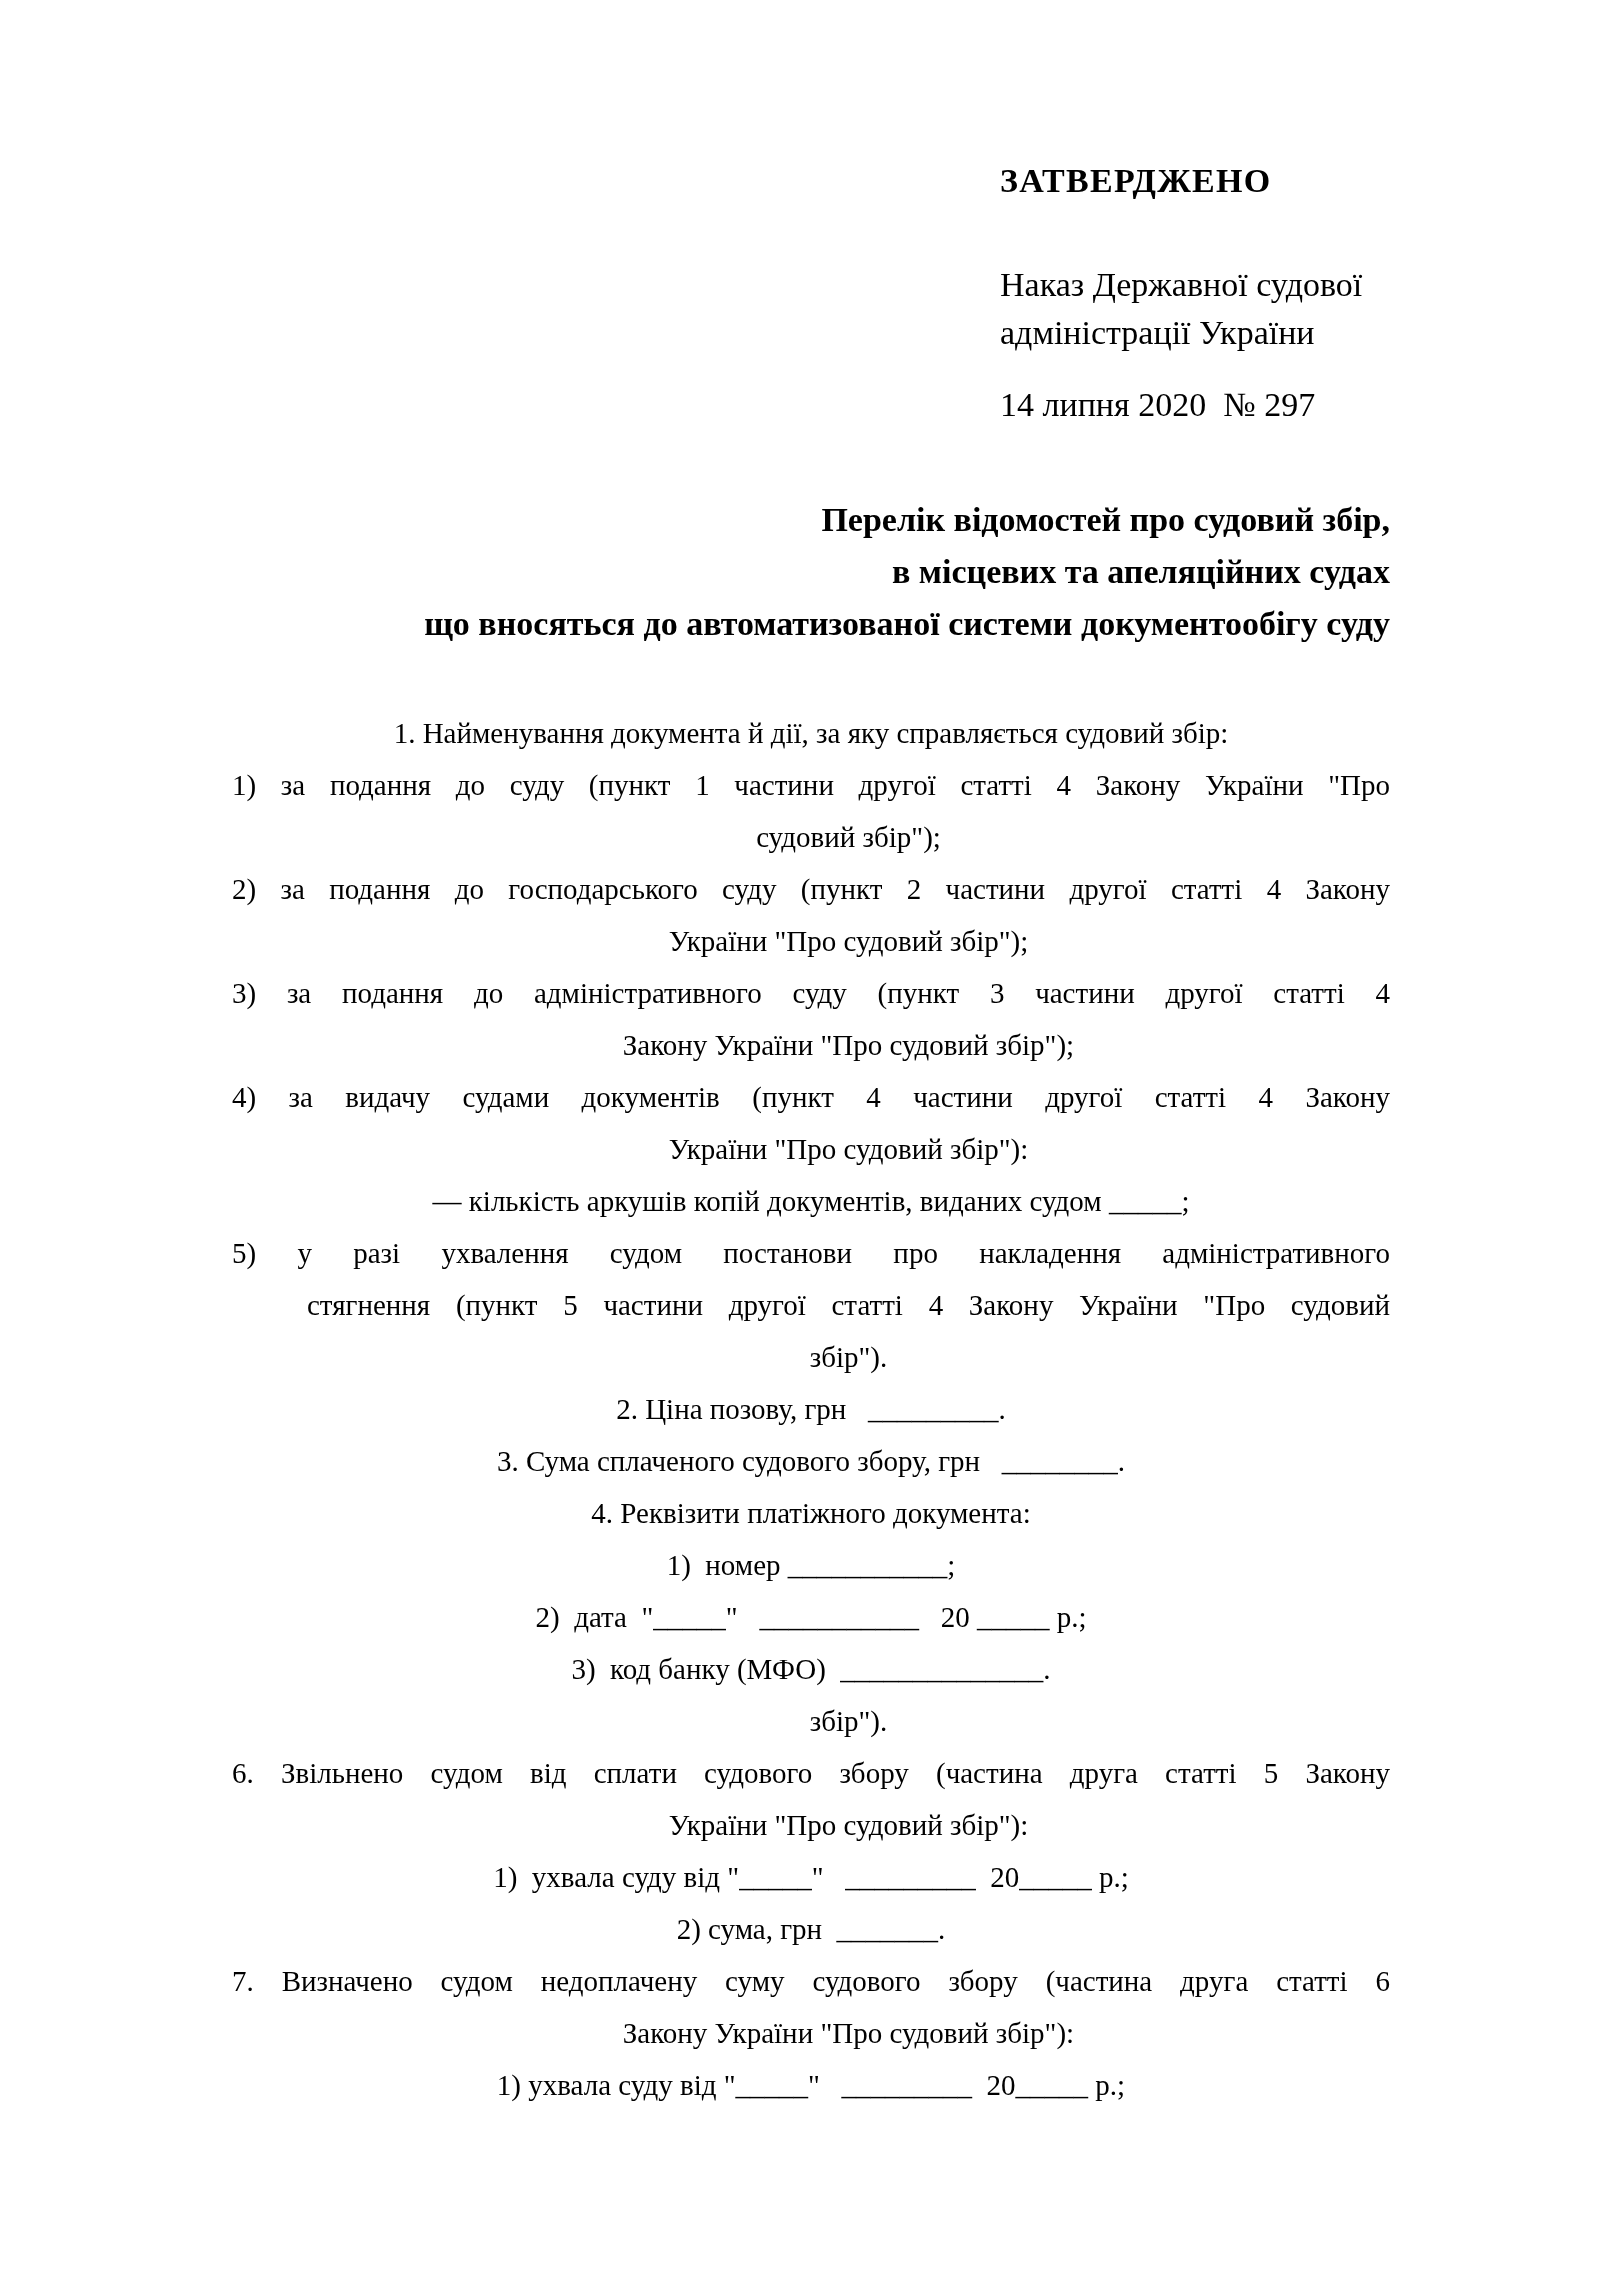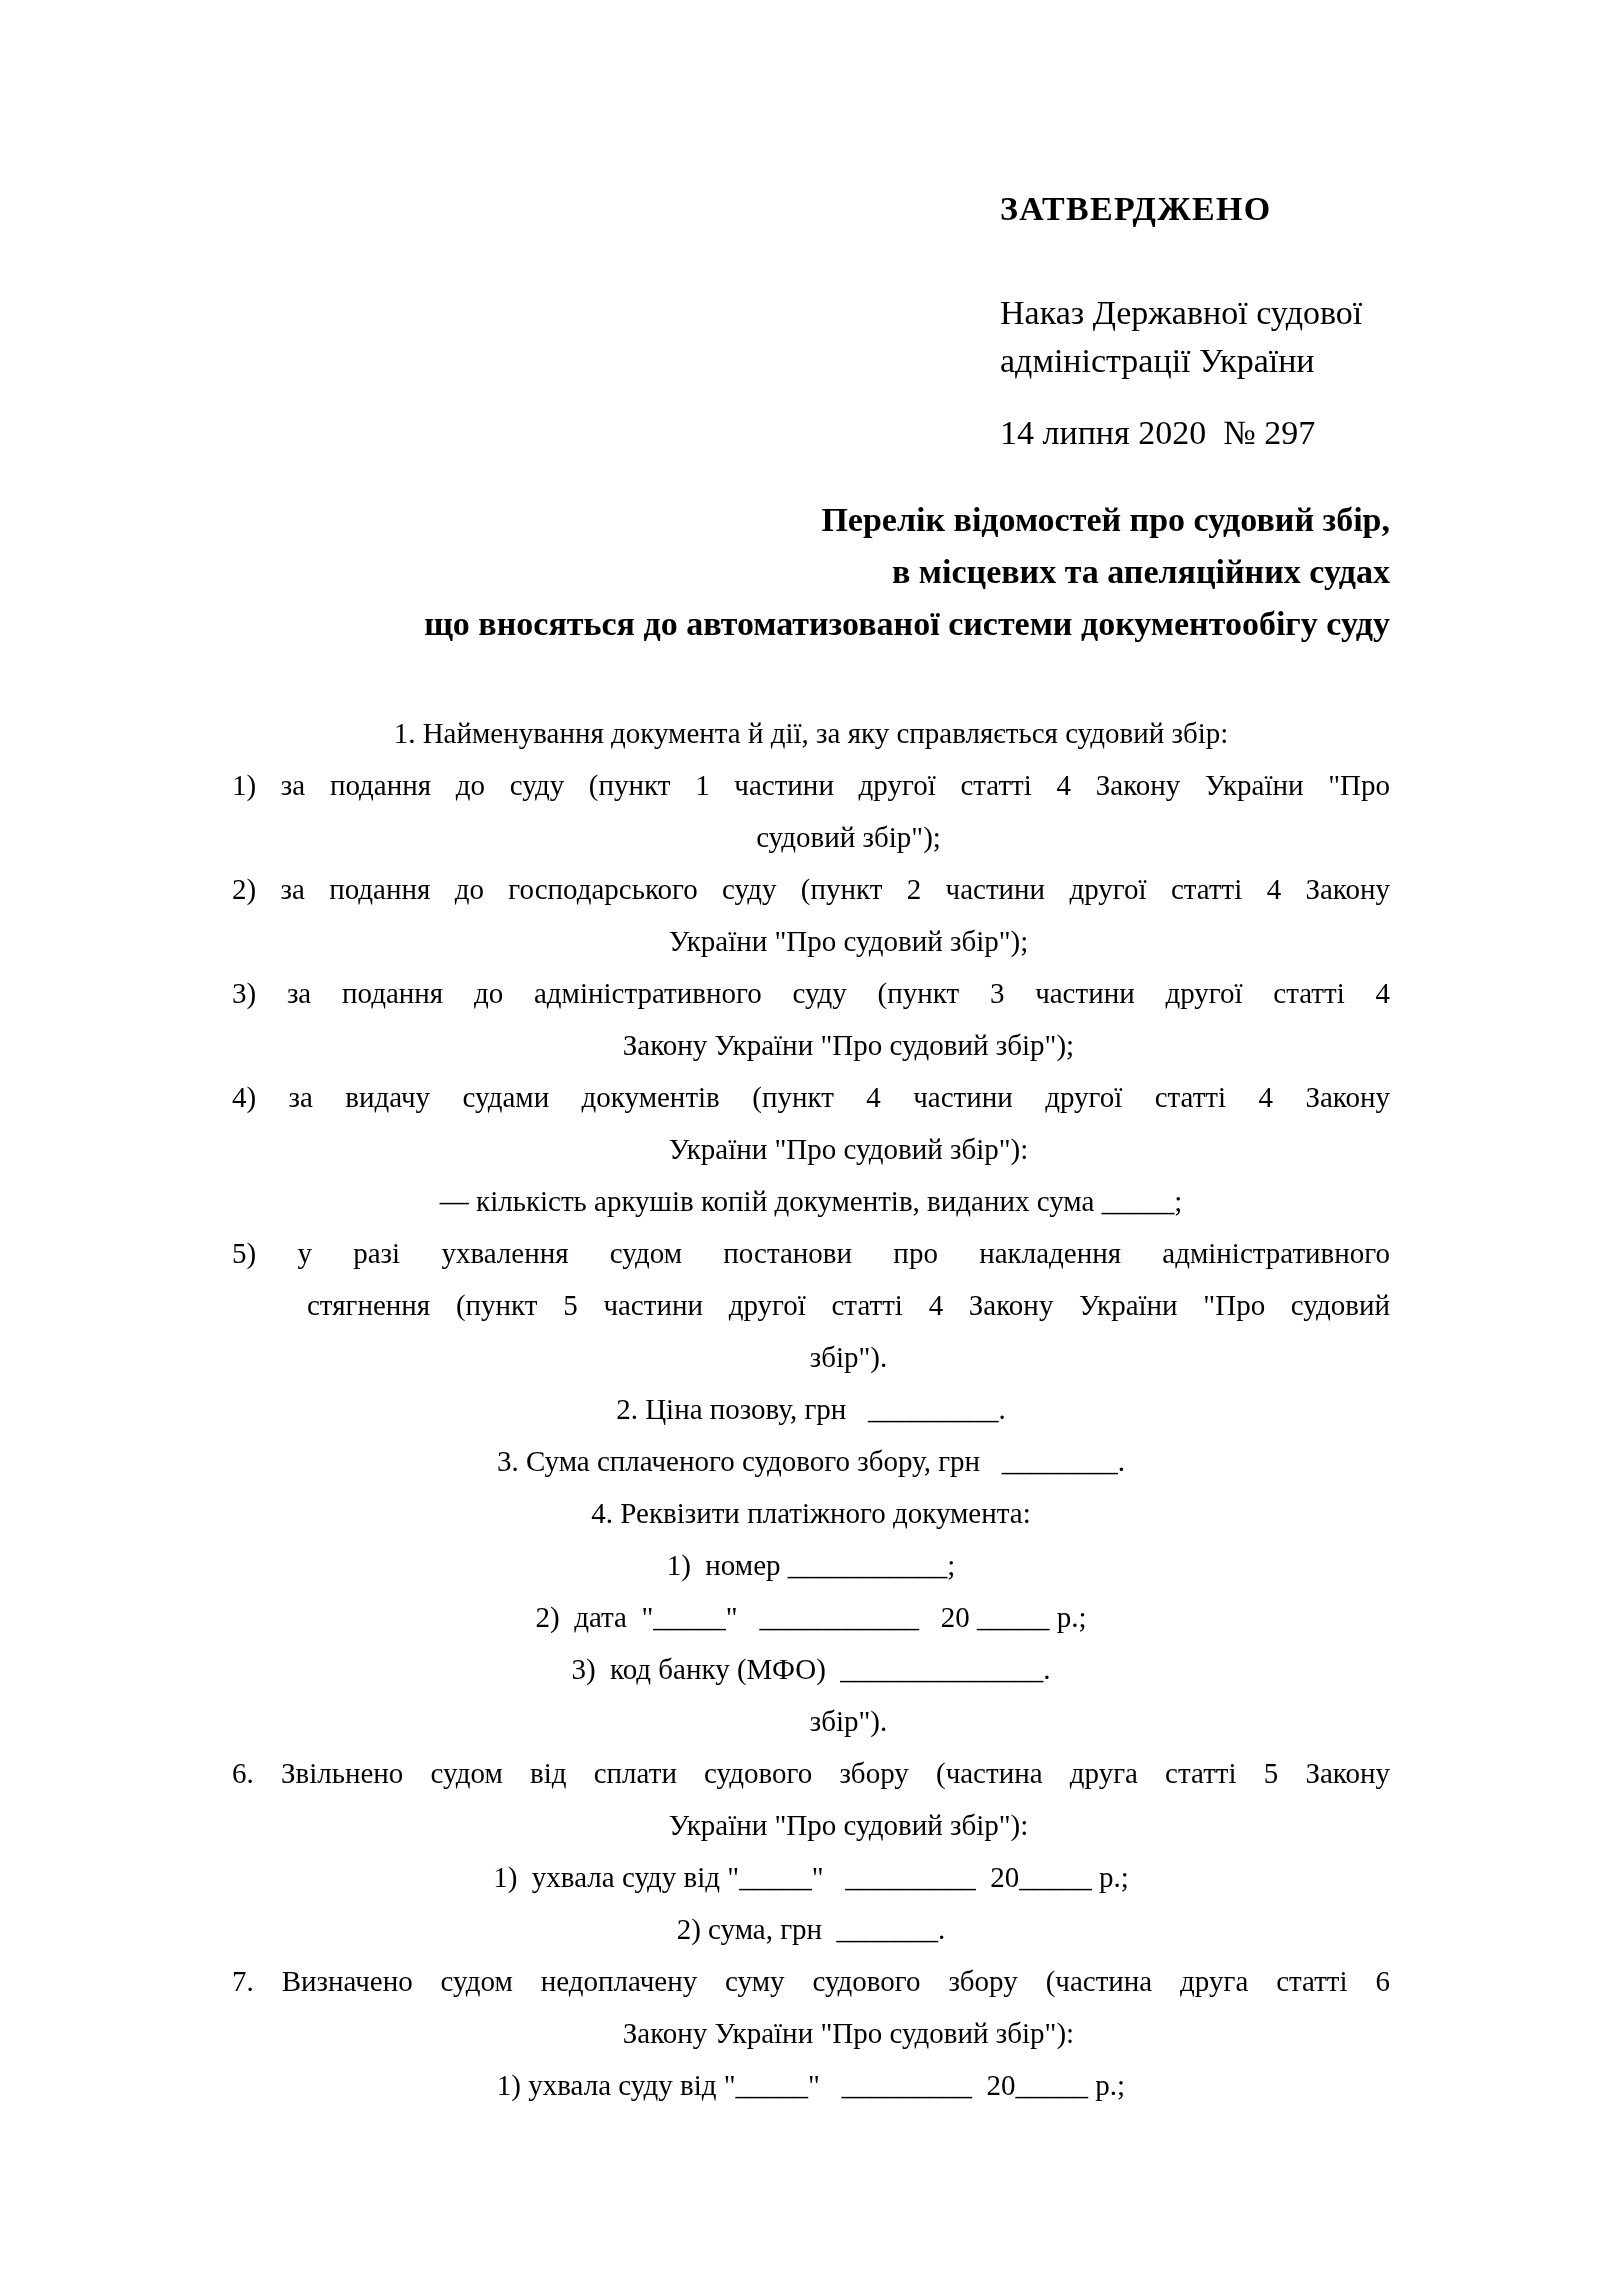--- a/index.html
+++ b/index.html
@@ -17,21 +17,20 @@
     left: 1000px;
     top: 157px;
     width: 510px;
     font-size: 34px;
     line-height: 48px;
   }
   .approval .stamp {
     font-weight: bold;
     letter-spacing: 1.3px;
     margin-bottom: 56px;
-    margin-top: 28px;
   }
   .approval .date {
     margin-top: 24px;
   }
   .doc-title {
     position: absolute;
     left: 232px;
     top: 494px;
     width: 1158px;
     text-align: right;
@@ -76,21 +75,21 @@
   <div class="doc-body">
     <div class="line"><span class="n">1. Найменування документа й дії, за яку справляється судовий збір:</span></div>
     <div class="line j"><span class="n">1) за подання до суду (</span><span class="i">пункт 1 частини другої статті 4 Закону України "Про</span></div>
     <div class="line ind"><span class="i">судовий збір"</span><span class="n">);</span></div>
     <div class="line j"><span class="n">2) за подання до господарського суду (</span><span class="i">пункт 2 частини другої статті 4 Закону</span></div>
     <div class="line ind"><span class="i">України "Про судовий збір"</span><span class="n">);</span></div>
     <div class="line j"><span class="n">3) за подання до адміністративного суду (</span><span class="i">пункт 3 частини другої статті 4</span></div>
     <div class="line ind"><span class="i">Закону України "Про судовий збір"</span><span class="n">);</span></div>
     <div class="line j"><span class="n">4) за видачу судами документів (</span><span class="i">пункт 4 частини другої статті 4 Закону</span></div>
     <div class="line ind"><span class="i">України "Про судовий збір"</span><span class="n">):</span></div>
-    <div class="line"><span class="n">— кількість аркушів копій документів, виданих сума _____;</span></div>
+    <div class="line"><span class="n">— кількість аркушів копій документів, виданих судом _____;</span></div>
     <div class="line j"><span class="n">5) у разі ухвалення судом постанови про накладення адміністративного</span></div>
     <div class="line ind j"><span class="n">стягнення (</span><span class="i">пункт 5 частини другої статті 4 Закону України "Про судовий</span></div>
     <div class="line ind"><span class="i">збір"</span><span class="n">).</span></div>
     <div class="line"><span class="n">2. Ціна позову, грн &nbsp;&nbsp;_________.</span></div>
     <div class="line"><span class="n">3. Сума сплаченого судового збору, грн &nbsp;&nbsp;________.</span></div>
     <div class="line"><span class="n">4. Реквізити платіжного документа:</span></div>
     <div class="line"><span class="n">1)&nbsp; номер ___________;</span></div>
     <div class="line"><span class="n">2)&nbsp; дата &nbsp;"_____" &nbsp;&nbsp;___________ &nbsp;&nbsp;20 _____ р.;</span></div>
     <div class="line"><span class="n">3)&nbsp; код банку (МФО) &nbsp;______________.</span></div>
     <div class="line ind"><span class="i">збір"</span><span class="n">).</span></div>

